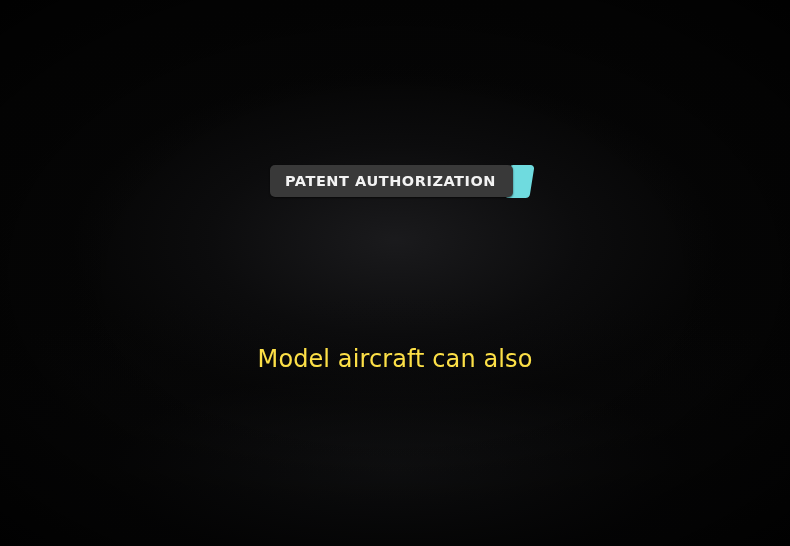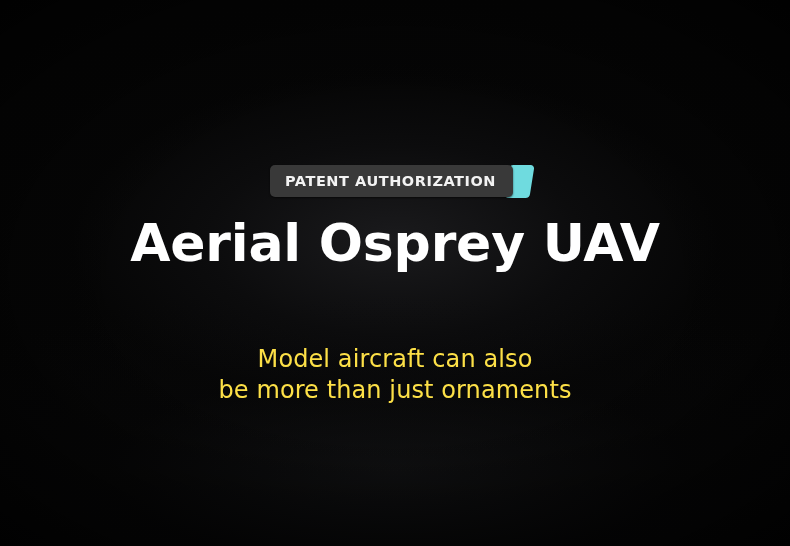--- a/index.html
+++ b/index.html
@@ -157,22 +157,20 @@
     <div class="badge-wrap">
       <div class="badge-row">
         <div class="badge-plate">
           <span class="badge-label">PATENT AUTHORIZATION</span>
         </div>
         <div class="badge-tab"></div>
       </div>
     </div>
 
     <div class="headline">
-      <span class="line">Aerial Osprey UAV</span>
     </div>
 
     <div class="subtitle">
       <span class="line">Model aircraft can also</span>
-      <span class="line">be more than just ornaments</span>
     </div>
 
   </div>
 </div>
 
 </body></html>

